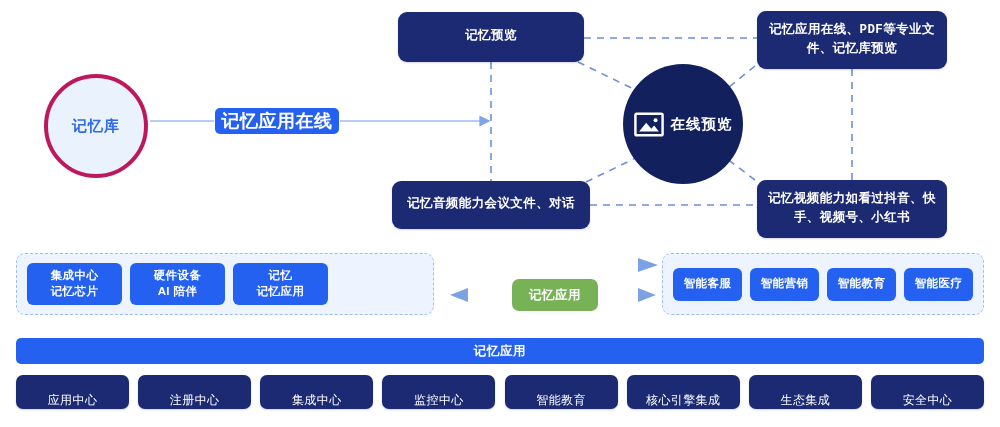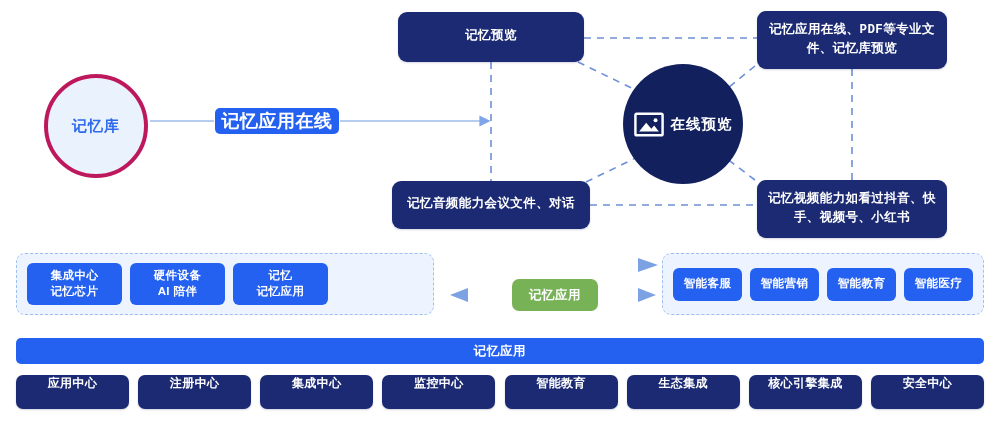--- a/index.html
+++ b/index.html
@@ -134,22 +134,22 @@
     position: absolute;
     left: 16px; top: 375px;
     width: 968px; height: 34px;
     display: flex; justify-content: space-between; align-items: center;
   }
   .center-btn {
     width: 113px; height: 34px;
     background: #1b2a72;
     border-radius: 7px;
     color: #fff;
-    font-size: 12px; font-weight: bold;
-    display: flex; align-items: flex-start; justify-content: center;
+    font-size: 12px; font-weight: normal;
+    display: flex; align-items: flex-end; justify-content: center;
     letter-spacing: .4px;
     box-shadow: 0 1px 2px rgba(20,30,90,.2);
   }
 </style>
 </head>
 <body>
 
 <div id="stage">
 
   <svg id="wires" viewBox="0 0 1000 427">
@@ -281,23 +281,23 @@
     <div class="center-btn">
       <span>集成中心</span>
     </div>
     <div class="center-btn">
       <span>监控中心</span>
     </div>
     <div class="center-btn">
       <span>智能教育</span>
     </div>
     <div class="center-btn">
+      <span>核心引擎集成</span>
+    </div>
+    <div class="center-btn">
       <span>生态集成</span>
     </div>
     <div class="center-btn">
-      <span>核心引擎集成</span>
-    </div>
-    <div class="center-btn">
       <span>安全中心</span>
     </div>
   </div>
 
 </div>
 
 </body></html>

